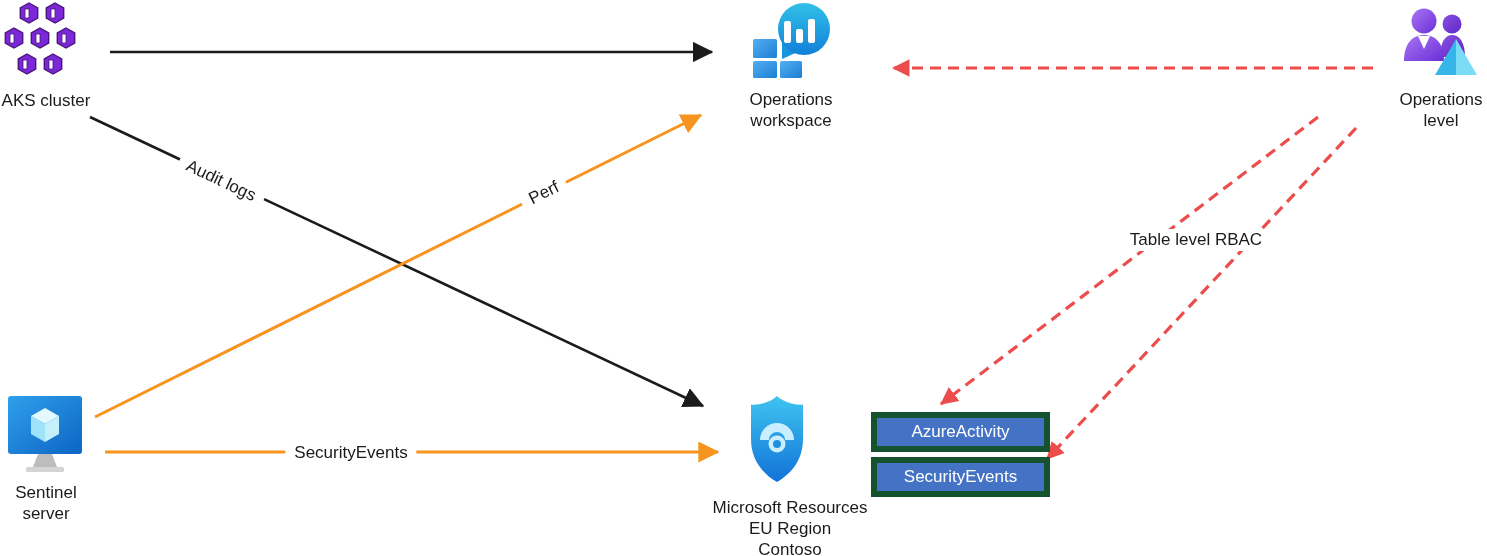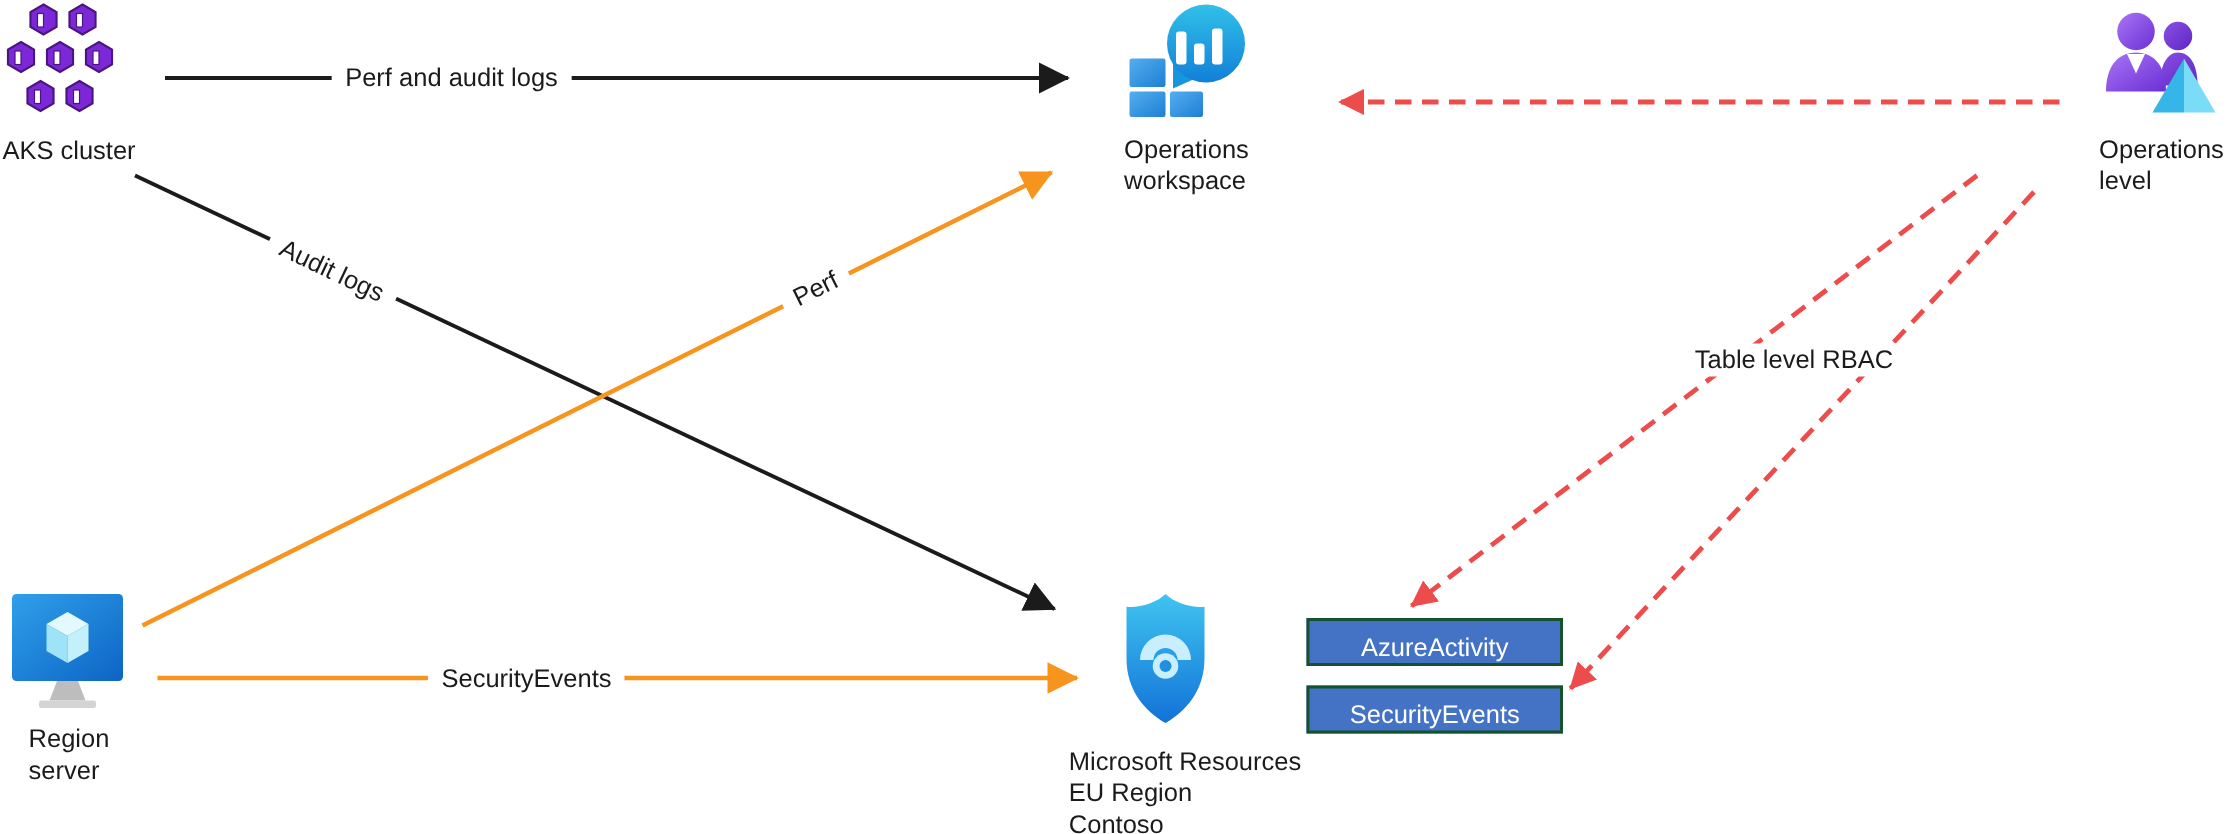--- a/index.html
+++ b/index.html
@@ -4,33 +4,33 @@
 <style>
   html,body{margin:0;padding:0;background:#fff;}
   #canvas{
     position:relative;width:1487px;height:556px;background:#ffffff;
     font-family:"Liberation Sans",sans-serif;color:#1b1b1b;overflow:hidden;
   }
   svg{display:block;}
   #connectors{position:absolute;left:0;top:0;z-index:1;pointer-events:none;}
   .icon{position:absolute;z-index:2;}
   .node-label{
-    position:absolute;z-index:2;text-align:left;font-size:17px;line-height:21px;
+    position:absolute;z-index:2;text-align:center;font-size:17px;line-height:21px;
     color:#1b1b1b;white-space:nowrap;transform:translateX(-50%);
   }
   .edge-label{
     position:absolute;z-index:3;background:#ffffff;padding:1px 9px;font-size:17px;
     white-space:nowrap;transform:translate(-50%,-50%);color:#1b1b1b;
   }
   .edge-label.rot-down{transform:translate(-50%,-50%) rotate(25.3deg);}
   .edge-label.rot-up{transform:translate(-50%,-50%) rotate(-26.5deg);}
   .table-box{
     position:absolute;z-index:2;width:167px;height:28px;
-    background:#4472C4;border:2px solid #14532d;
-    display:flex;align-items:flex-end;justify-content:center;
+    background:#4472C4;border:6px solid #14532d;
+    display:flex;align-items:center;justify-content:center;
     color:#ffffff;font-size:17px;
   }
 </style>
 </head>
 <body>
 
 <div id="canvas">
 
   <svg id="connectors" width="1487" height="556" viewBox="0 0 1487 556">
     <defs>
@@ -85,21 +85,21 @@
       </linearGradient>
     </defs>
     <rect x="2" y="2" width="74" height="58" rx="3" fill="url(#wsrv)"></rect>
     <polygon points="39,14 53,22 39,30 25,22" fill="#E3F9FE"></polygon>
     <polygon points="25,22 39,30 39,48 25,40" fill="#9FE3F8"></polygon>
     <polygon points="53,22 39,30 39,48 53,40" fill="#C4F0FB"></polygon>
     <polygon points="32,60 46,60 51,73 27,73" fill="#BDBDBD"></polygon>
     <rect x="20" y="73" width="38" height="5" rx="1.5" fill="#D4D4D4"></rect>
   </svg>
   <div class="node-label" style="left:46px;top:482px">
-    <div>Region</div>
+    <div>Sentinel</div>
     <div>server</div>
   </div>
 
   <svg class="icon" style="left:751px;top:2px" width="80" height="78" viewBox="0 0 80 78">
     <defs>
       <linearGradient id="lasq" x1="0" y1="0" x2="1" y2="1">
         <stop offset="0" stop-color="#54AEF0"></stop>
           <stop offset="1" stop-color="#1D7FD4"></stop>
       </linearGradient>
       <linearGradient id="lacirc" x1="0" y1="0" x2="0" y2="1">
@@ -163,23 +163,20 @@
     <div>level</div>
   </div>
 
   <div class="table-box" style="left:871px;top:412px">
     <span>AzureActivity</span>
   </div>
   <div class="table-box" style="left:871px;top:457px">
     <span>SecurityEvents</span>
   </div>
 
-  <div class="edge-label" style="left:301px;top:52px">
-    <span>Perf and audit logs</span>
-  </div>
   <div class="edge-label rot-down" style="left:221px;top:181px">
     <span>Audit logs</span>
   </div>
   <div class="edge-label rot-up" style="left:544px;top:193px">
     <span>Perf</span>
   </div>
   <div class="edge-label" style="left:351px;top:453px">
     <span>SecurityEvents</span>
   </div>
   <div class="edge-label" style="left:1196px;top:240px">

